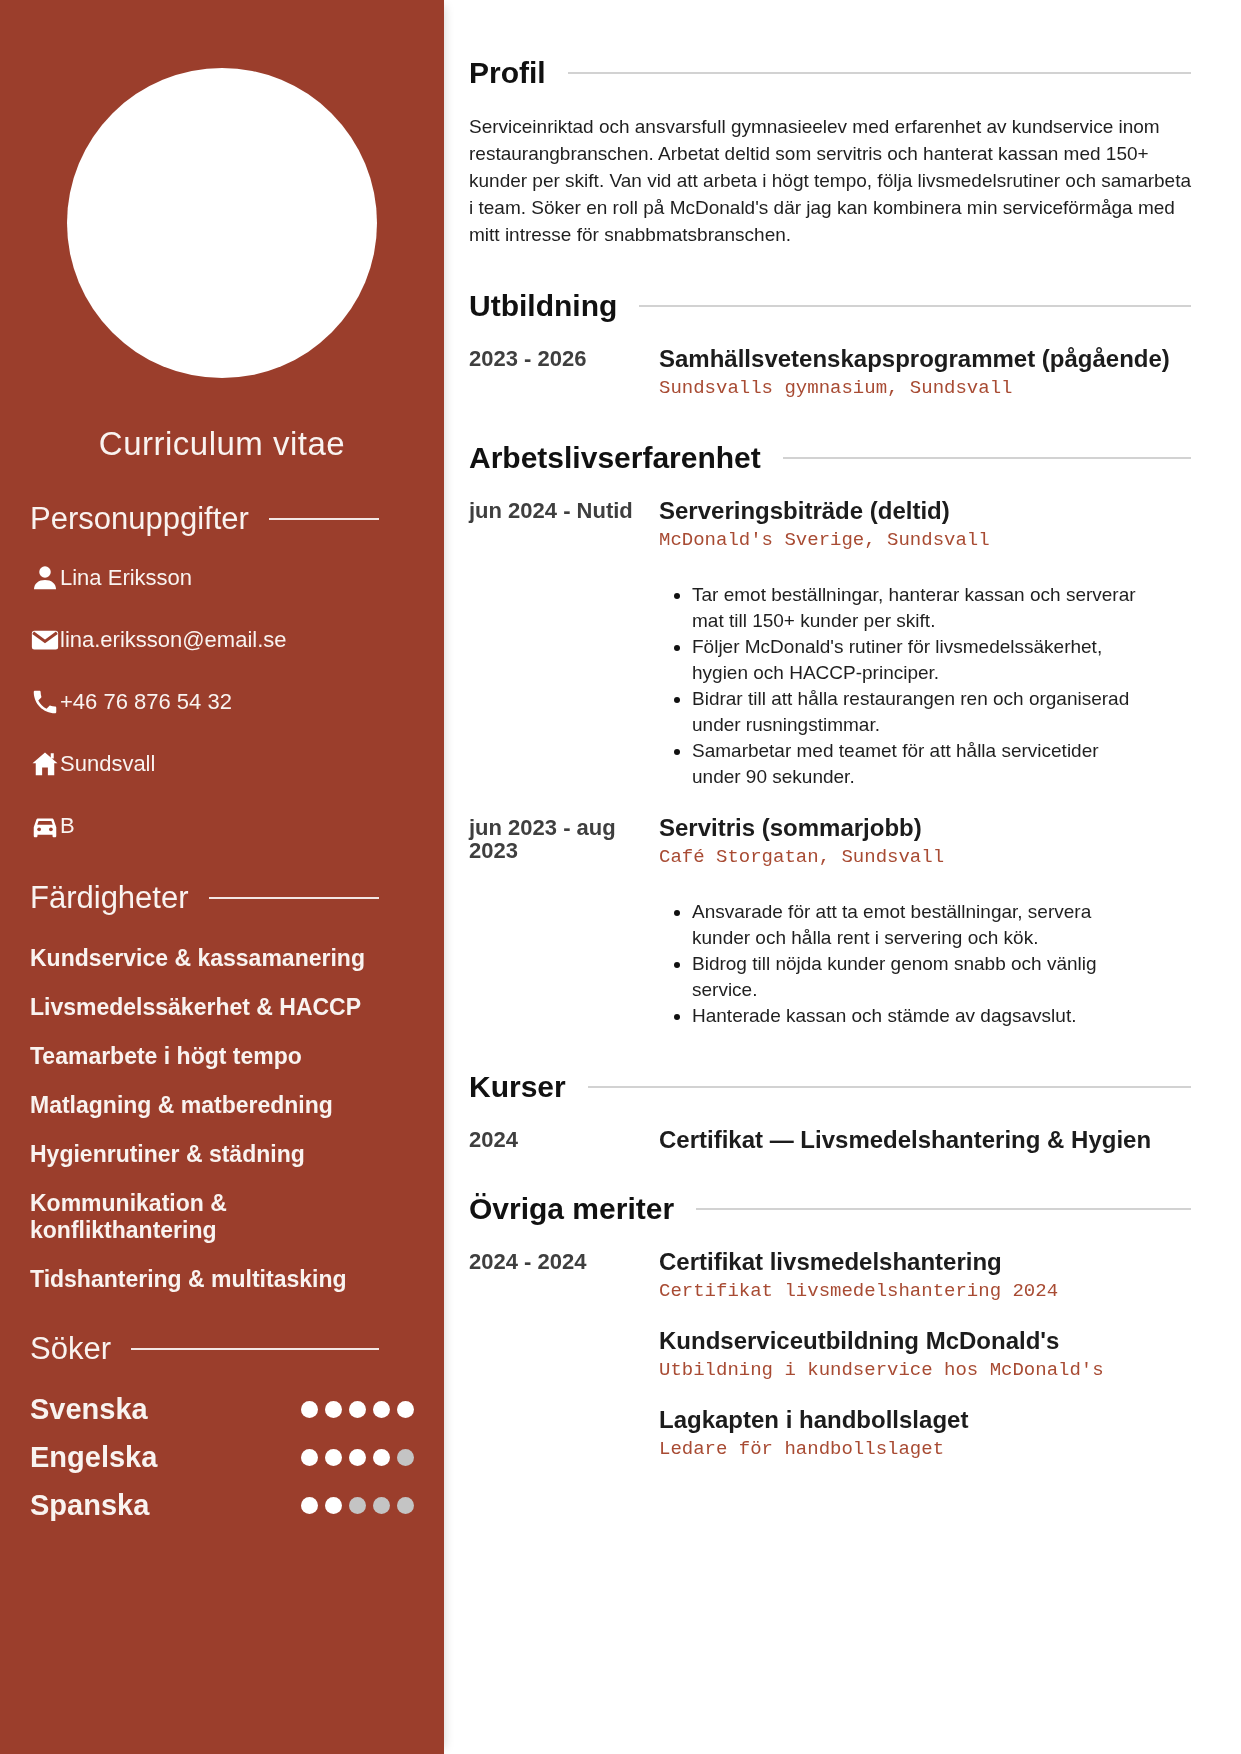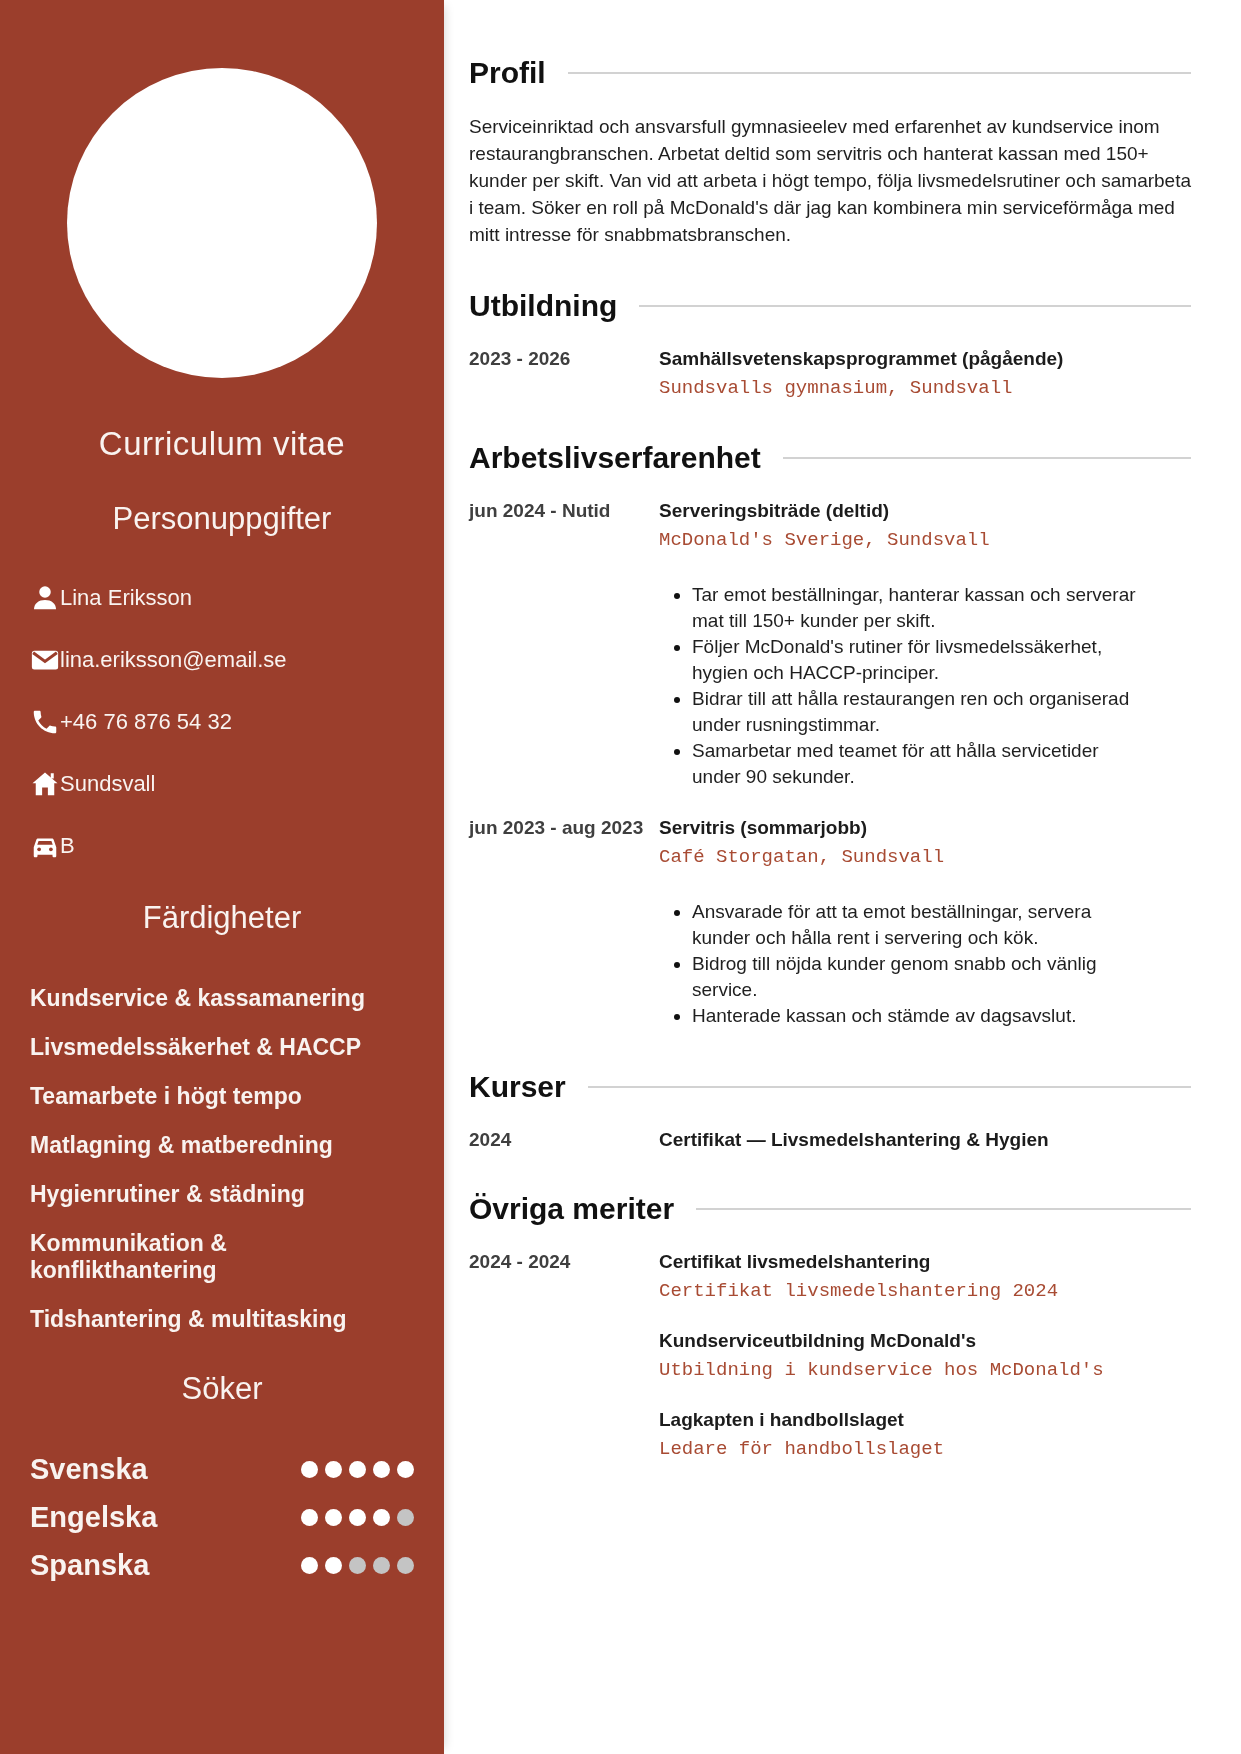--- a/index.html
+++ b/index.html
@@ -4,21 +4,21 @@
 <style>
   html,body{margin:0;padding:0;background:#ffffff;}
   body{width:1241px;height:1754px;font-family:"Liberation Sans",sans-serif;overflow:hidden;}
   .page{display:flex;width:1241px;height:1754px;}
 
   
   .sidebar{width:444px;flex-shrink:0;background:var(--sidebar-bg,#9b3e2c);color:#f9f3f0;
            box-sizing:border-box;padding:68px 30px 0 30px;box-shadow:6px 0 10px -6px rgba(0,0,0,.18);}
   .photo{width:310px;height:310px;border-radius:50%;background:#ffffff;margin:0 auto;}
   .cv-title{margin-top:47px;text-align:center;font-size:33px;font-weight:400;letter-spacing:.5px;}
-  .s-heading{display:flex;align-items:center;gap:20px;margin-top:37px;flex-direction:column;}
+  .s-heading{display:flex;align-items:center;gap:20px;margin-top:37px;}
   .s-heading h2{margin:0;font-size:31px;font-weight:400;line-height:38px;white-space:nowrap;}
   .s-heading .rule{flex:1;height:2px;background:rgba(255,255,255,.88);margin-right:35px;}
   .contacts{margin-top:24px;}
   .contact{display:flex;align-items:center;height:32px;margin-bottom:30px;}
   .contact svg{width:30px;height:30px;flex-shrink:0;}
   .contact .val{font-size:22px;}
   .skills{margin-top:28px;}
   .skill{font-size:23px;font-weight:700;line-height:27px;margin-bottom:22px;}
   .langs{margin-top:26px;}
   .lang{display:flex;align-items:center;justify-content:space-between;height:30px;margin-bottom:18px;}
@@ -30,22 +30,22 @@
   
   .main{flex:1;box-sizing:border-box;padding:55px 50px 0 25px;color:#202020;}
   .m-heading{display:flex;align-items:center;gap:22px;margin-top:40px;}
   .m-heading.first{margin-top:0;}
   .m-heading h2{margin:0;font-size:30px;font-weight:700;color:#111111;line-height:36px;white-space:nowrap;}
   .m-heading .rule{flex:1;height:2px;background:#d2d2d2;}
   .profile-text{margin:22px 0 26px 0;font-size:19px;line-height:27px;color:#1f1f1f;}
   .section-rows{margin-top:23px;}
   .entry + .entry{margin-top:26px;}
   .row{display:grid;grid-template-columns:190px 1fr;align-items:start;}
-  .period{font-size:19px;font-weight:700;color:#3f3f3f;line-height:23px;}
-  .r-title{font-size:19px;font-weight:700;color:#1c1c1c;line-height:23px;}
+  .period{font-size:22px;font-weight:700;color:#3f3f3f;line-height:23px;}
+  .r-title{font-size:24px;font-weight:700;color:#1c1c1c;line-height:23px;}
   .r-sub{font-size:19px;color:var(--accent-red,#a84b33);line-height:23px;margin-top:7px;font-family:Liberation Mono, monospace;}
   .bullets{margin:30px 0 0 0;padding-left:33px;width:450px;font-size:19px;line-height:26px;color:#1f1f1f;}
   .bullets li{margin:0;}
   .bullets li::marker{color:#111111;}
 </style>
 <title>Curriculum vitae</title></head>
 <body>
 
 <div class="page">
 

